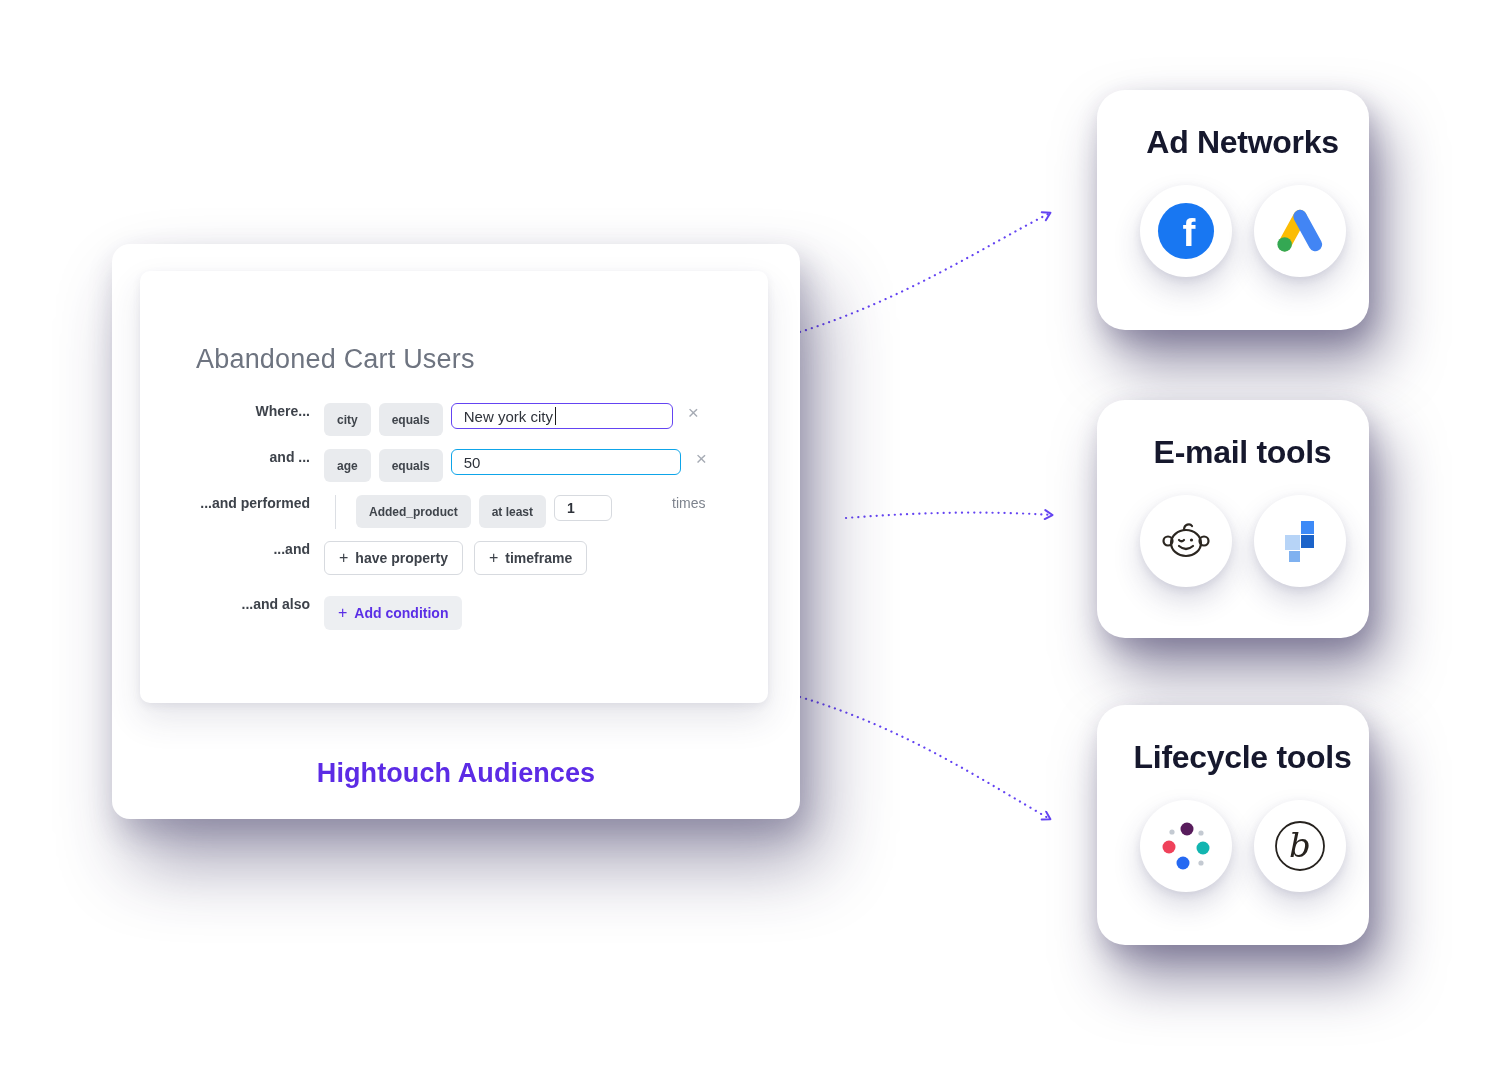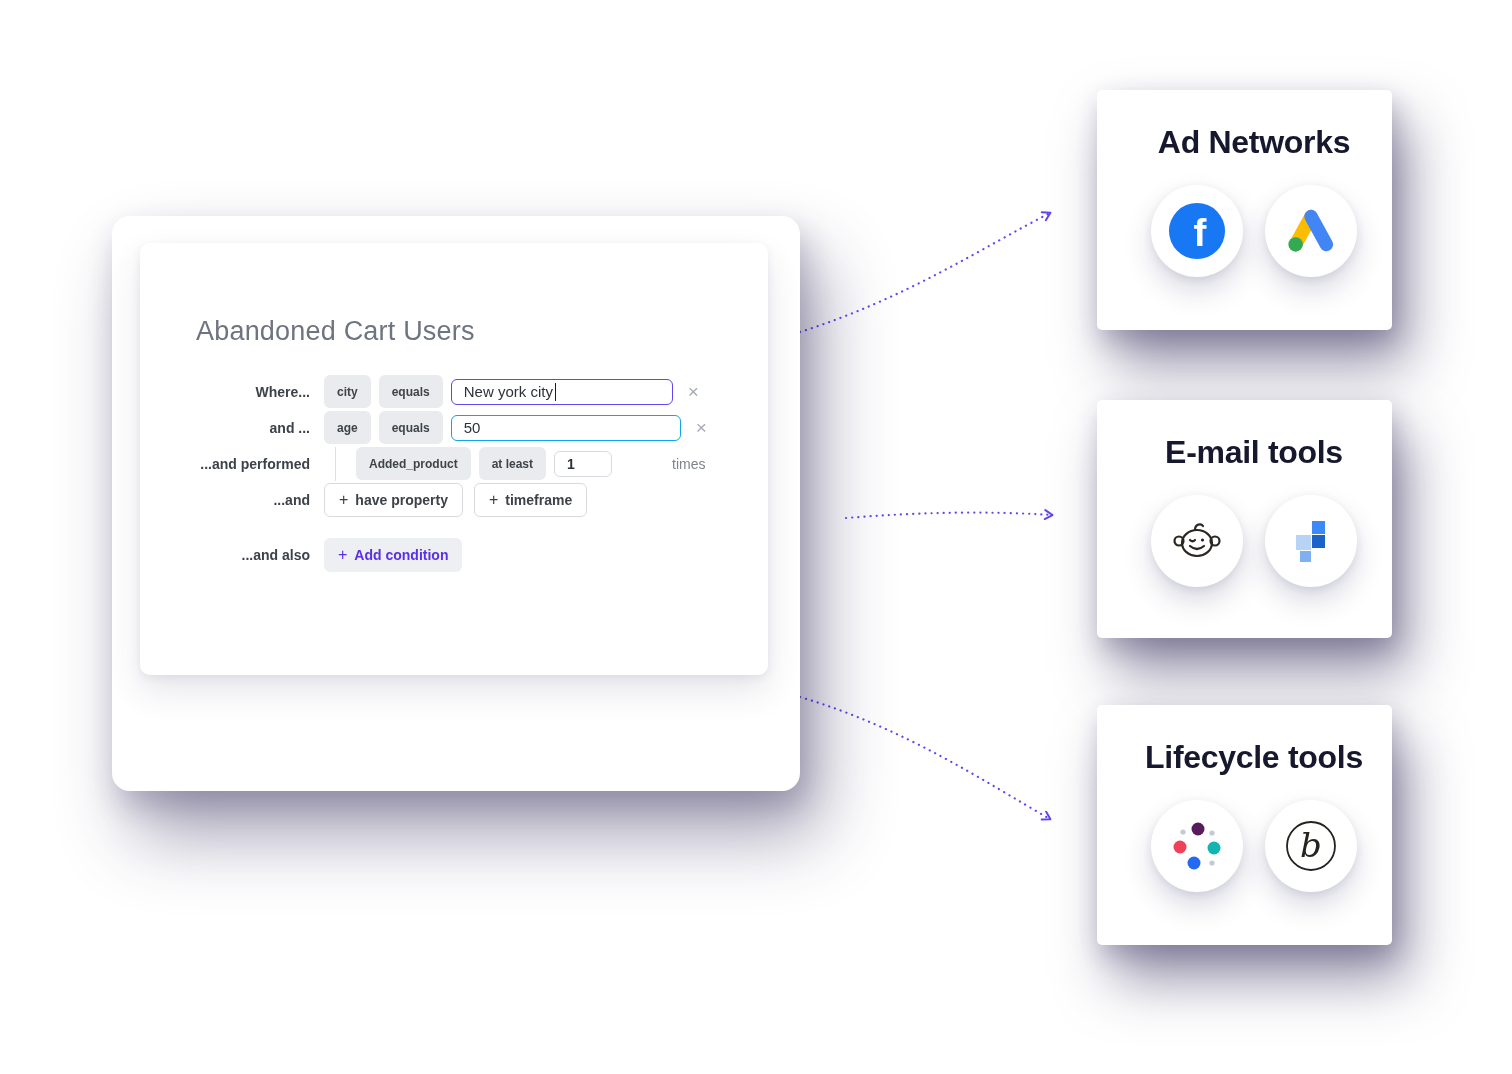--- a/index.html
+++ b/index.html
@@ -18,40 +18,40 @@
     position:absolute; left:0; top:0; width:1512px; height:1074px;
     pointer-events:none;
   }
   .conn {
     fill:none; stroke:#6444f2; stroke-width:2.2;
     stroke-linecap:round; stroke-dasharray:0.1 6;
   }
 
   
   .builder-card {
-    position:absolute; left:112px; top:216px;
+    position:absolute; left:112px; top:244px;
     width:688px; height:575px;
     background:#ffffff; border-radius:18px;
     box-shadow: 20px 44px 72px rgba(43,35,84,0.42), 6px 14px 30px rgba(43,35,84,0.22);
   }
   .builder-panel {
     position:absolute; left:28px; top:27px;
     width:628px; height:432px;
     background:#ffffff; border-radius:10px;
     box-shadow: 0 3px 8px rgba(50,50,93,0.08), 0 16px 34px rgba(50,50,93,0.12);
     padding-top:70px;
   }
   .panel-title {
     margin:0 0 26px 56px;
     font-size:27px; line-height:36px;
     color:#6e7480; font-weight:400; letter-spacing:0.2px;
   }
   .row {
-    display:flex; align-items:center;
-    height:33px; margin-bottom:3px;
+    display:flex; 
+    height:33px; margin-bottom:13px;
     gap:8px;
   }
   .row-4 { margin-top:3px; }
   .row-5 { margin-top:22px; }
   .row-label {
     width:170px; flex:0 0 170px;
     text-align:right; margin-right:6px;
     font-size:14px; font-weight:700; color:#3d424a;
   }
   .chip {
@@ -90,22 +90,22 @@
   .add-condition-btn .plus { font-size:16px; font-weight:400; color:#5b2fe6; }
   .builder-caption {
     position:absolute; left:0; right:0; bottom:30px;
     text-align:center;
     font-size:27px; font-weight:700; color:#5c2be5; letter-spacing:0.1px;
   }
 
   
   .dest-card {
     position:absolute; left:1097px;
-    width:295px; height:240px;
-    background:#ffffff; border-radius:5px;
+    width:272px; height:240px;
+    background:#ffffff; border-radius:28px;
     box-shadow: 16px 34px 56px rgba(43,35,84,0.50), 4px 10px 24px rgba(43,35,84,0.24);
     padding-left: 19px;
   }
   .dest-card-1 { top:90px; }
   .dest-card-2 { top:400px; height:238px; }
   .dest-card-3 { top:705px; }
   .dest-title {
     margin-top:34px; text-align:center;
     font-size:32px; font-weight:700; color:#16182d; letter-spacing:-0.3px;
   }
@@ -187,20 +187,21 @@
       <div class="row row-5">
         <div class="row-label">...and also</div>
         <button class="add-condition-btn">
           <span class="plus">+</span>
           <span>Add condition</span>
         </button>
       </div>
 
     </div>
 
+    <div class="builder-caption">Hightouch Audiences</div>
   </div>
 
   <div class="dest-card dest-card-1">
     <div class="dest-title">Ad Networks</div>
     <div class="badge-row">
       <div class="logo-badge">
         <svg width="58" height="58" viewBox="0 0 60 60" aria-hidden="true">
           <circle cx="30" cy="30" r="29" fill="#1877f2"></circle>
           <text x="33" y="46" text-anchor="middle" font-family="Liberation Sans, sans-serif" font-weight="bold" font-size="40" fill="#ffffff">f</text>
         </svg>

